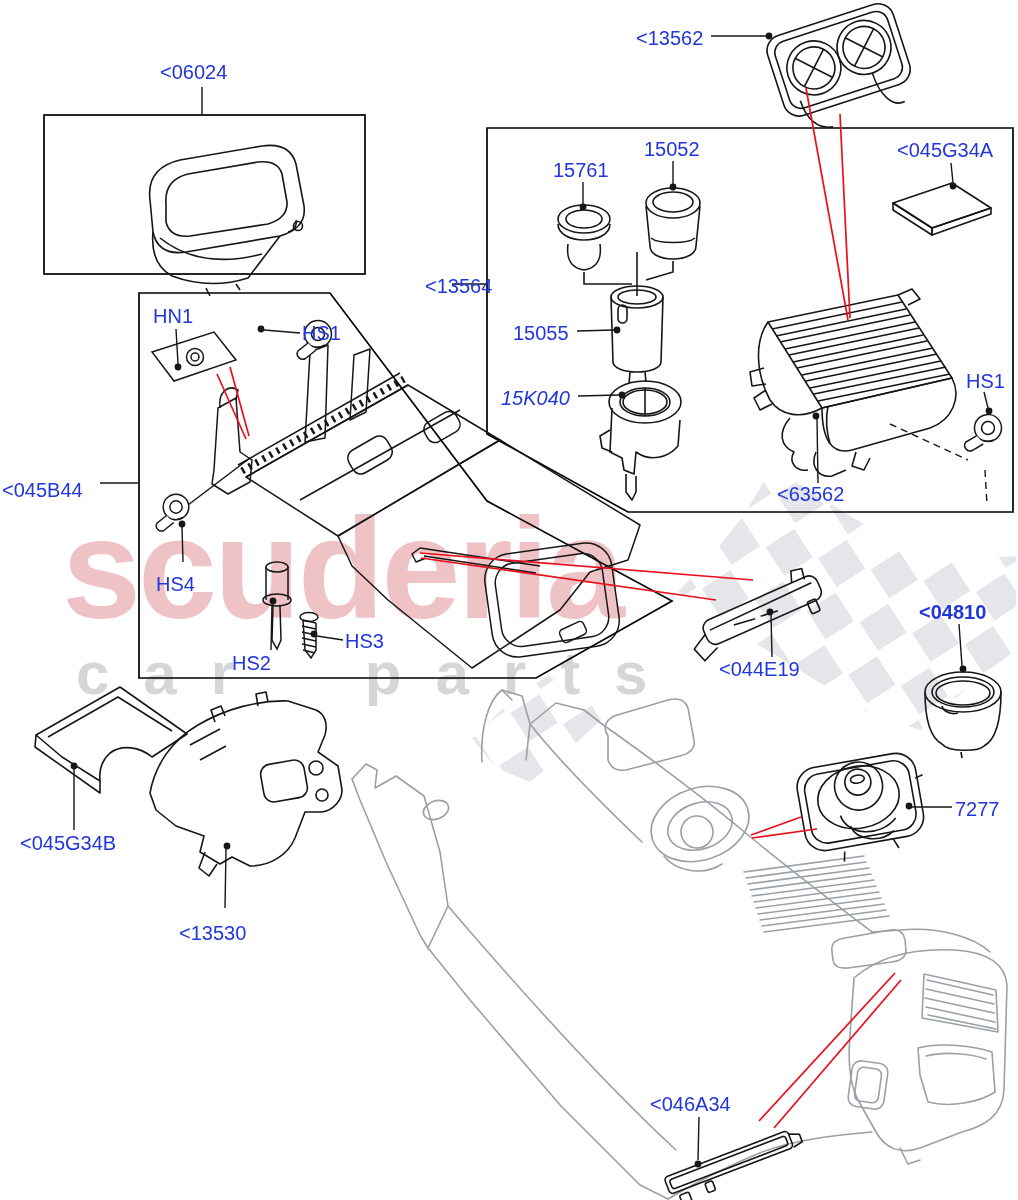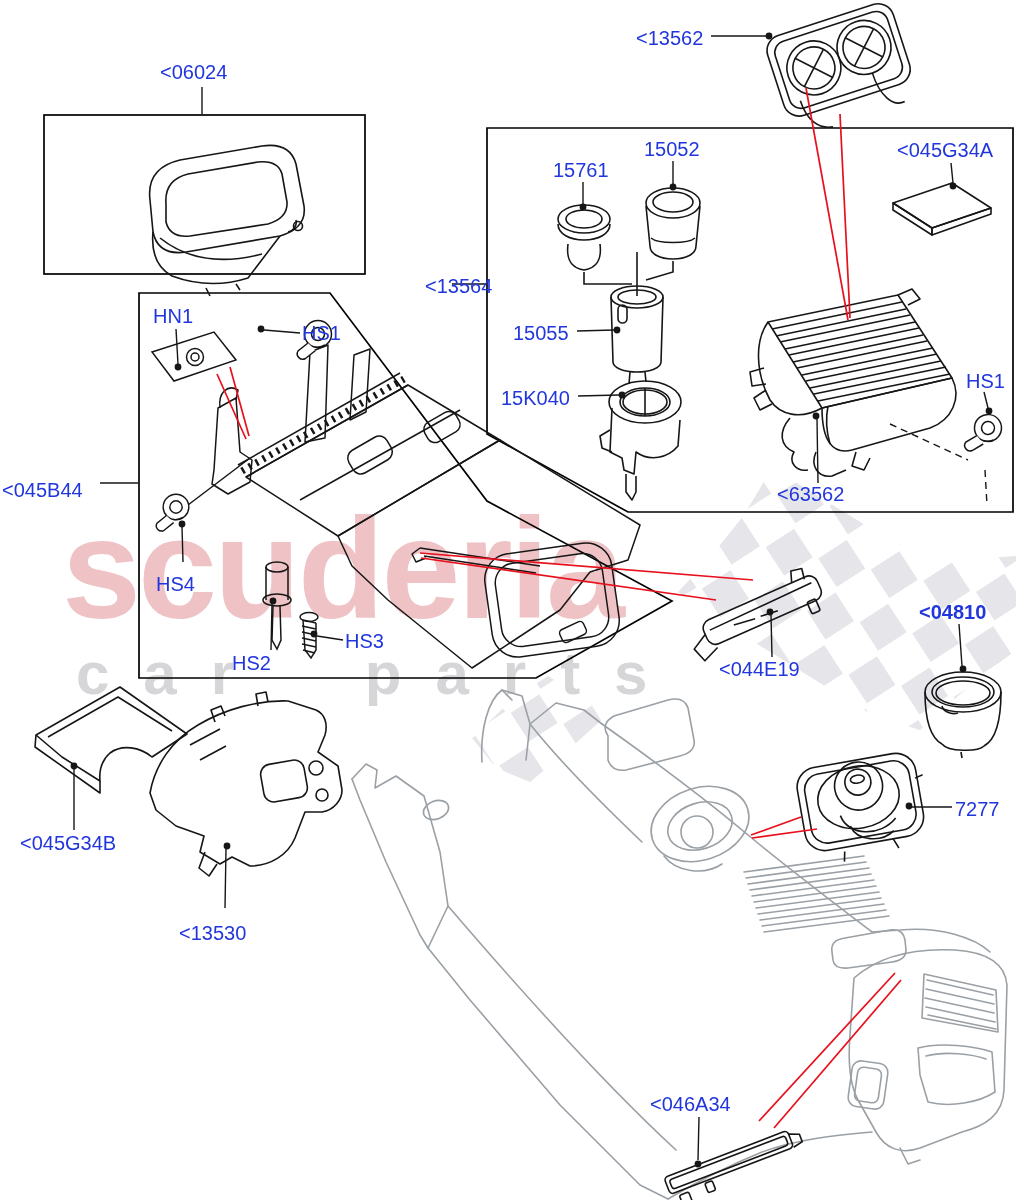--- a/index.html
+++ b/index.html
@@ -318,21 +318,21 @@
   </svg>
 
   <div id="labels-layer">
       <div class="plabel" style="left: 160px; top: 62px;">&lt;06024</div>
       <div class="plabel" style="left: 636px; top: 28px;">&lt;13562</div>
       <div class="plabel" style="left: 897px; top: 140px; text-align: center;">&lt;045G34A</div>
       <div class="plabel" style="left: 644px; top: 139px;">15052</div>
       <div class="plabel" style="left: 553px; top: 160px; text-align: center;">15761</div>
       <div class="plabel" style="left: 377px; top: 276px; margin-left: 48px;">&lt;13564</div>
       <div class="plabel" style="left: 513px; top: 323px;">15055</div>
-      <div class="plabel" style="left: 501px; top: 388px;">15K040</div>
+      <div class="plabel" style="left: 501px; top: 388px; font-style: italic;">15K040</div>
       <div class="plabel" style="left: 966px; top: 371px;">HS1</div>
       <div class="plabel" style="left: 777px; top: 484px;">&lt;63562</div>
       <div class="plabel" style="left: 153px; top: 306px;">HN1</div>
       <div class="plabel" style="left: 302px; top: 323px;">HS1</div>
       <div class="plabel" style="left: 2px; top: 480px;">&lt;045B44</div>
       <div class="plabel" style="left: 156px; top: 574px;">HS4</div>
       <div class="plabel" style="left: 232px; top: 653px;">HS2</div>
       <div class="plabel" style="left: 345px; top: 631px;">HS3</div>
       <div class="plabel" style="left: 719px; top: 659px;">&lt;044E19</div>
       <div class="plabel" style="left: 919px; top: 602px; font-weight: bold;">&lt;04810</div>

